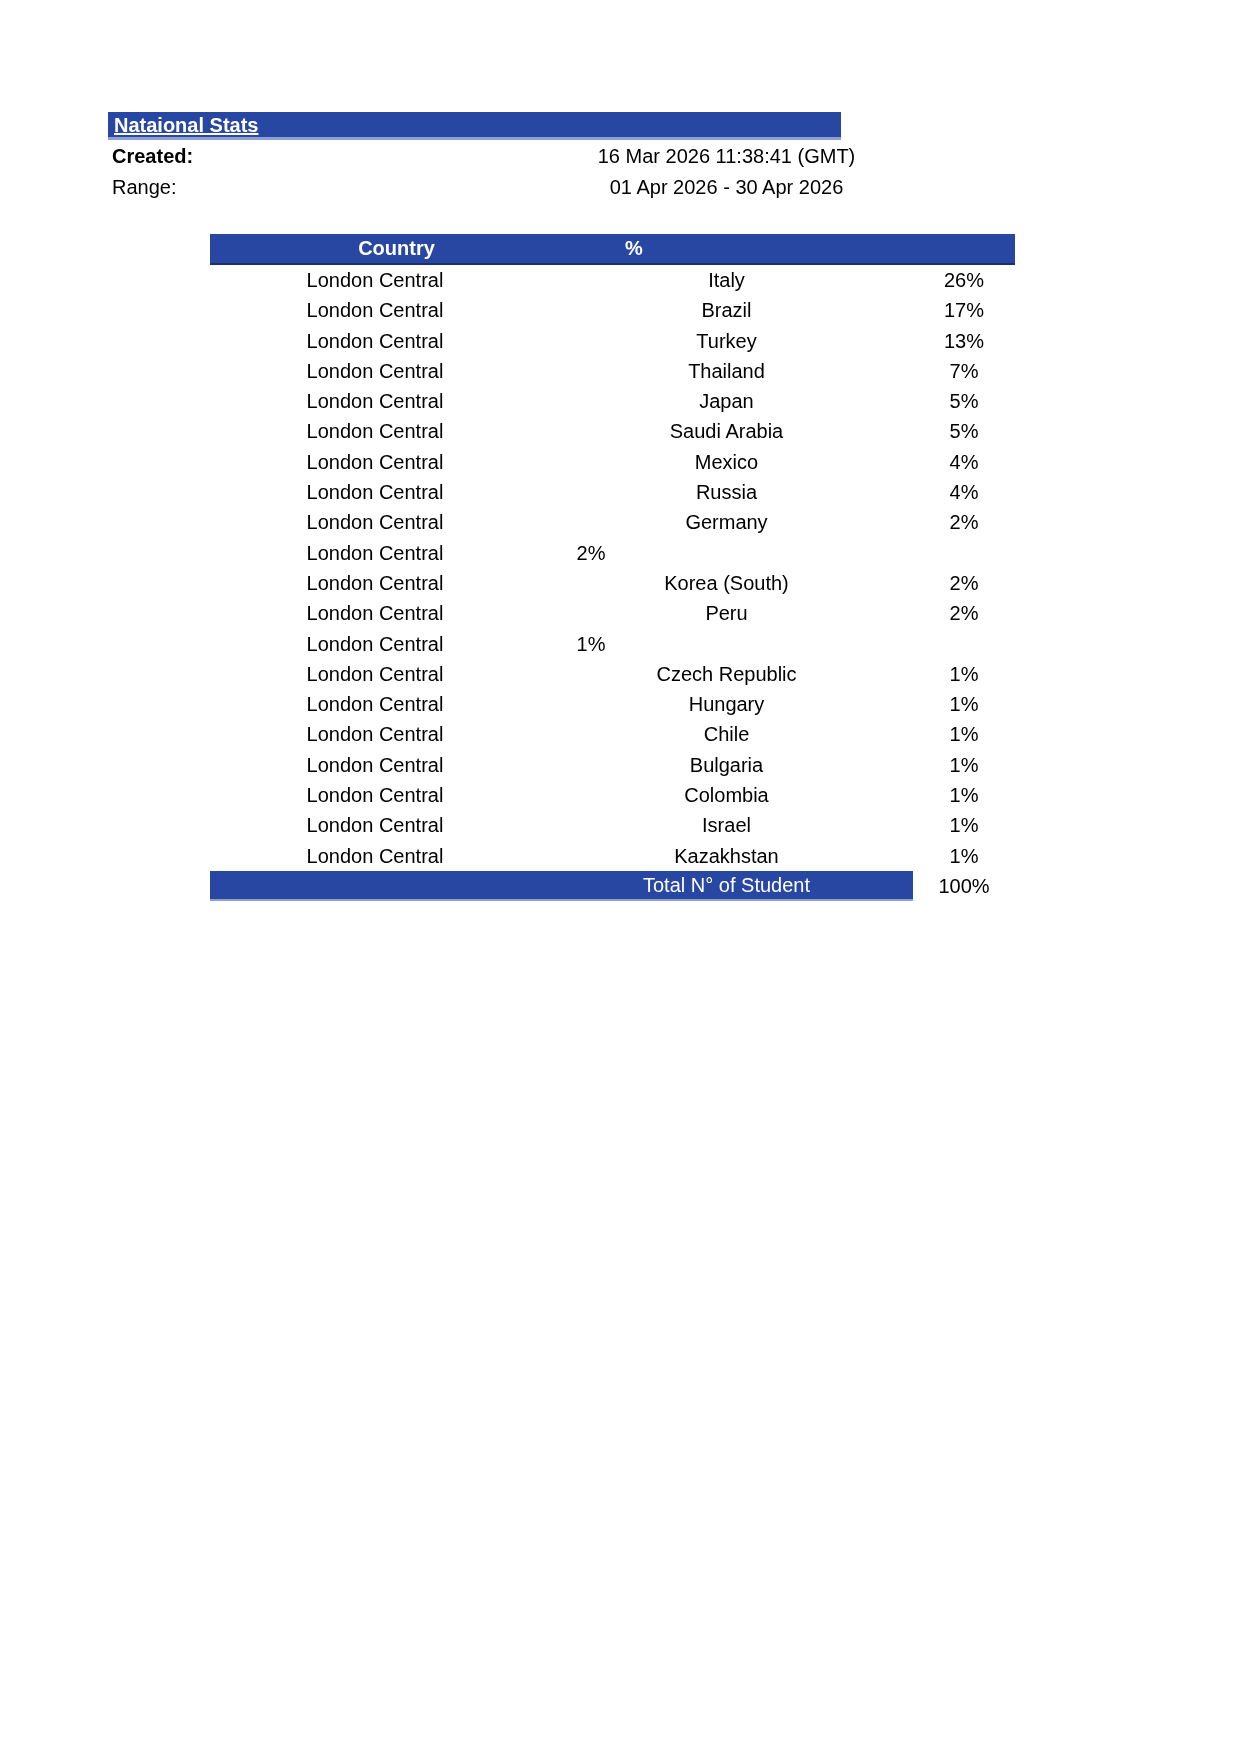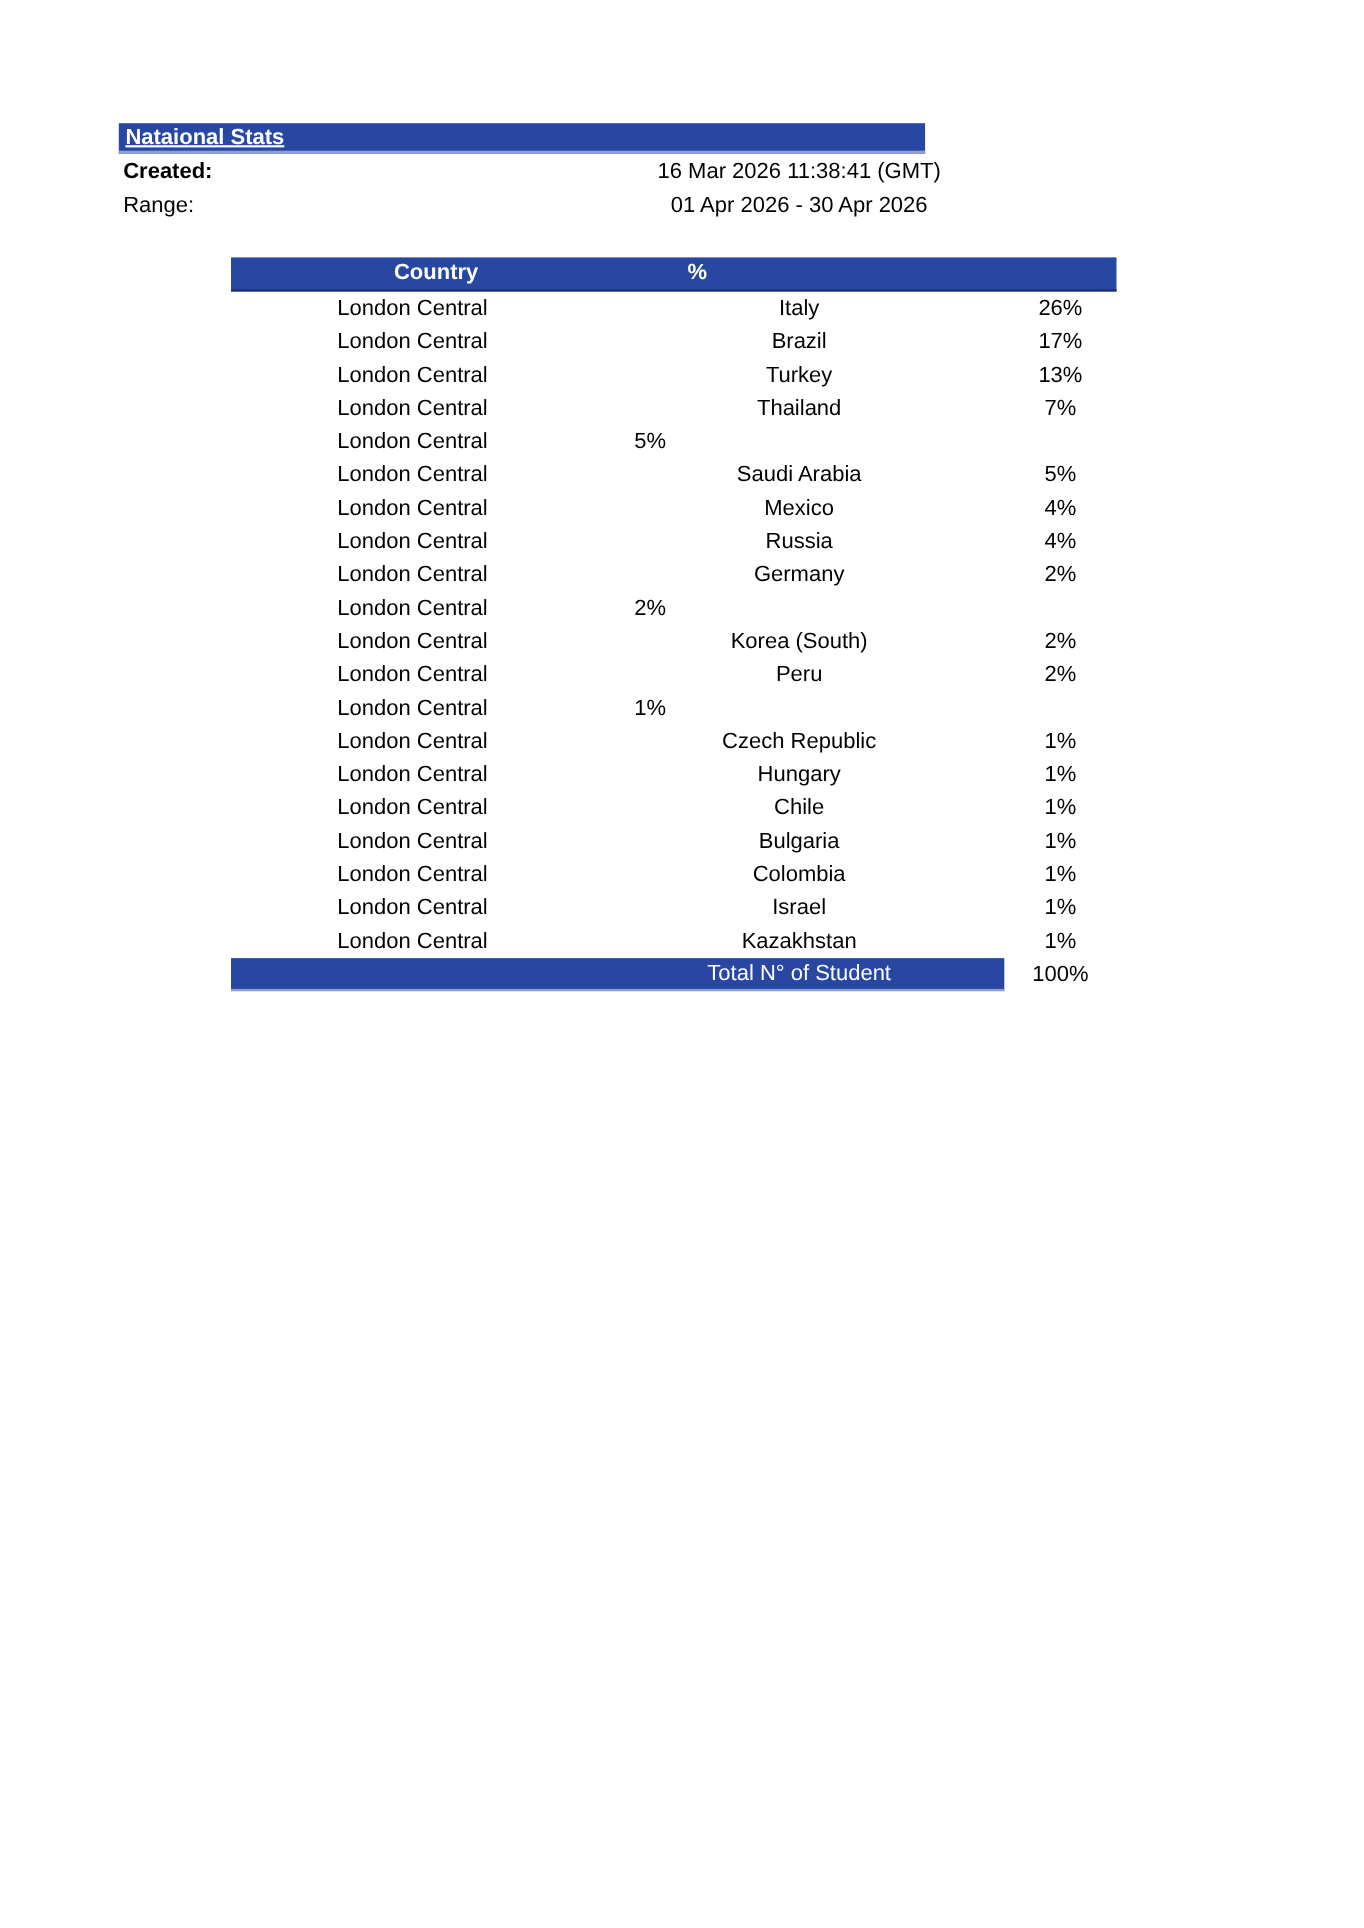--- a/index.html
+++ b/index.html
@@ -141,20 +141,21 @@
   </div>
 
   <div class="t-row">
     <div class="c-school">London Central</div>
     <div class="c-country">Thailand</div>
     <div class="c-pct">7%</div>
   </div>
 
   <div class="t-row">
     <div class="c-school">London Central</div>
+    <div class="c-country">Japan</div>
     <div class="c-pct">5%</div>
   </div>
 
   <div class="t-row">
     <div class="c-school">London Central</div>
     <div class="c-country">Saudi Arabia</div>
     <div class="c-pct">5%</div>
   </div>
 
   <div class="t-row">

